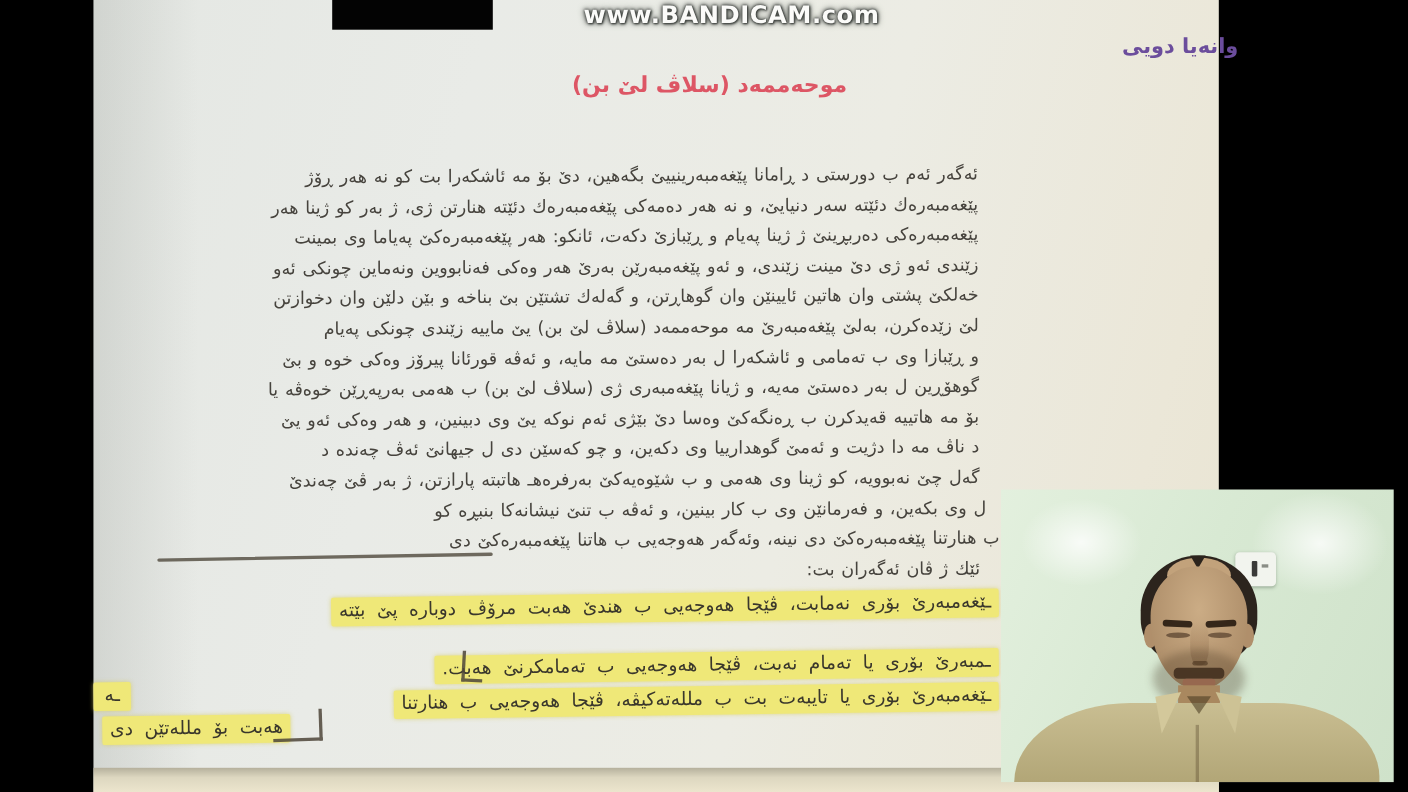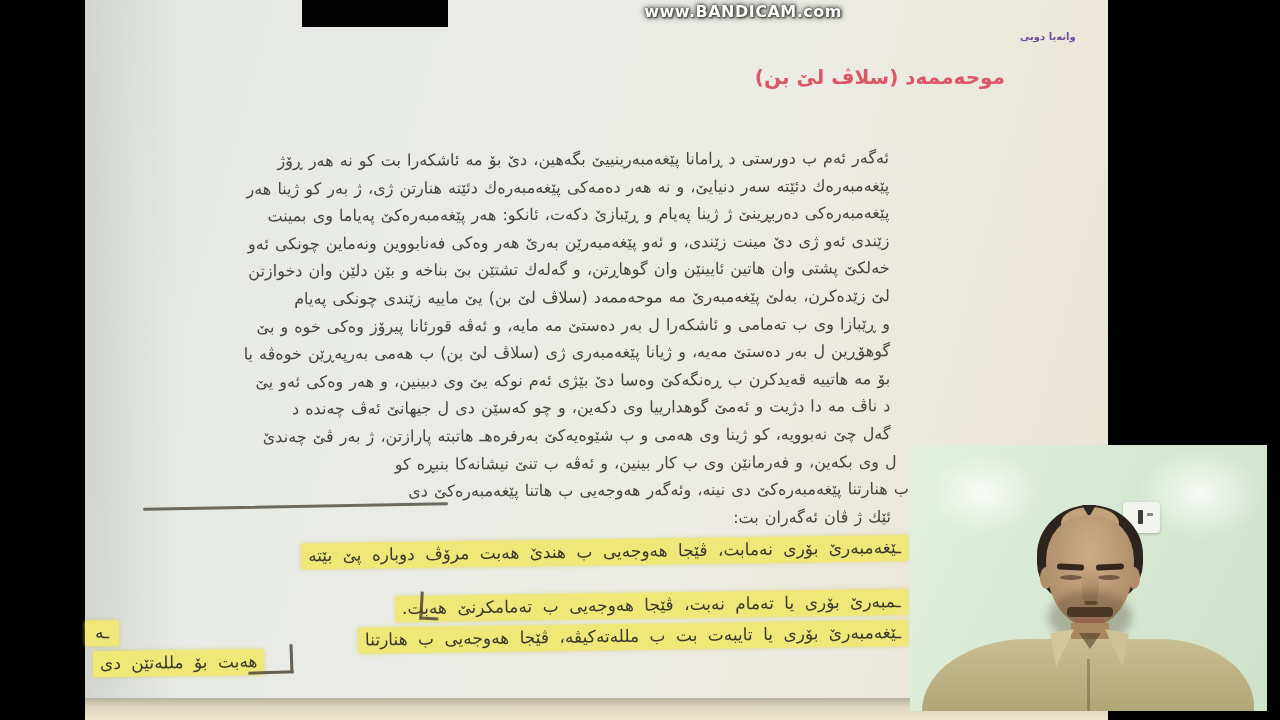--- a/index.html
+++ b/index.html
@@ -8,31 +8,31 @@
 
   
   .page{position:absolute;left:85px;top:0;width:1023px;height:720px;
         background:linear-gradient(105deg,#e4e7e3 0%,#e9ebe7 30%,#ecece4 62%,#ebe7d8 88%,#e9e4d2 100%);}
   .page::before{content:"";position:absolute;left:0;top:0;width:95px;height:100%;
         background:linear-gradient(90deg,rgba(120,125,118,.18),rgba(120,125,118,0));}
   .page-bottom-edge{position:absolute;left:85px;top:698px;width:1023px;height:22px;
         background:linear-gradient(to bottom,#b5b09c 0%,#ddd7c0 40%,#ece5cd 100%);}
 
   
-  .watermark{position:absolute;left:488px;top:2px;width:354px;text-align:right;
-        font-size:16px;font-weight:bold;letter-spacing:.5px;color:#fbfbf9;
+  .watermark{position:absolute;left:488px;top:2px;width:354px;text-align:center;
+        font-size:22px;font-weight:bold;letter-spacing:.5px;color:#fbfbf9;
         text-shadow:0 0 2px #3c3f3c,0 0 4px #474b47,0 0 7px #555a55,1px 1px 2px rgba(30,33,30,.9);}
 
   .top-black-bar{position:absolute;left:302px;top:0;width:146px;height:27px;background:#030303;}
 
   .lesson-label{position:absolute;left:1020px;top:31px;direction:rtl;white-space:nowrap;
-        font-size:10px;font-weight:bold;color:#6b4d9c;}
+        font-size:19px;font-weight:bold;color:#6b4d9c;}
 
   
-  .heading{position:absolute;left:285px;top:62px;width:720px;direction:rtl;
+  .heading{position:absolute;left:285px;top:62px;width:720px;text-align:center;direction:rtl;
         color:#dd5665;font-weight:bold;font-size:20px;line-height:30px;}
 
   
   .para{position:absolute;left:180px;top:146px;width:710px;direction:rtl;
         color:#46433d;font-size:16px;word-spacing:1px;transform:rotate(-0.3deg);}
   .pline{height:27.6px;line-height:27.6px;white-space:nowrap;text-align:right;overflow:visible;}
   .para .pline:nth-child(12){margin-left:0;margin-right:-6px;}
   .para .pline:nth-child(13){margin-right:-18px;}
 
   .pen-underline{position:absolute;left:143px;top:505px;width:305px;height:3px;border-radius:3px;

